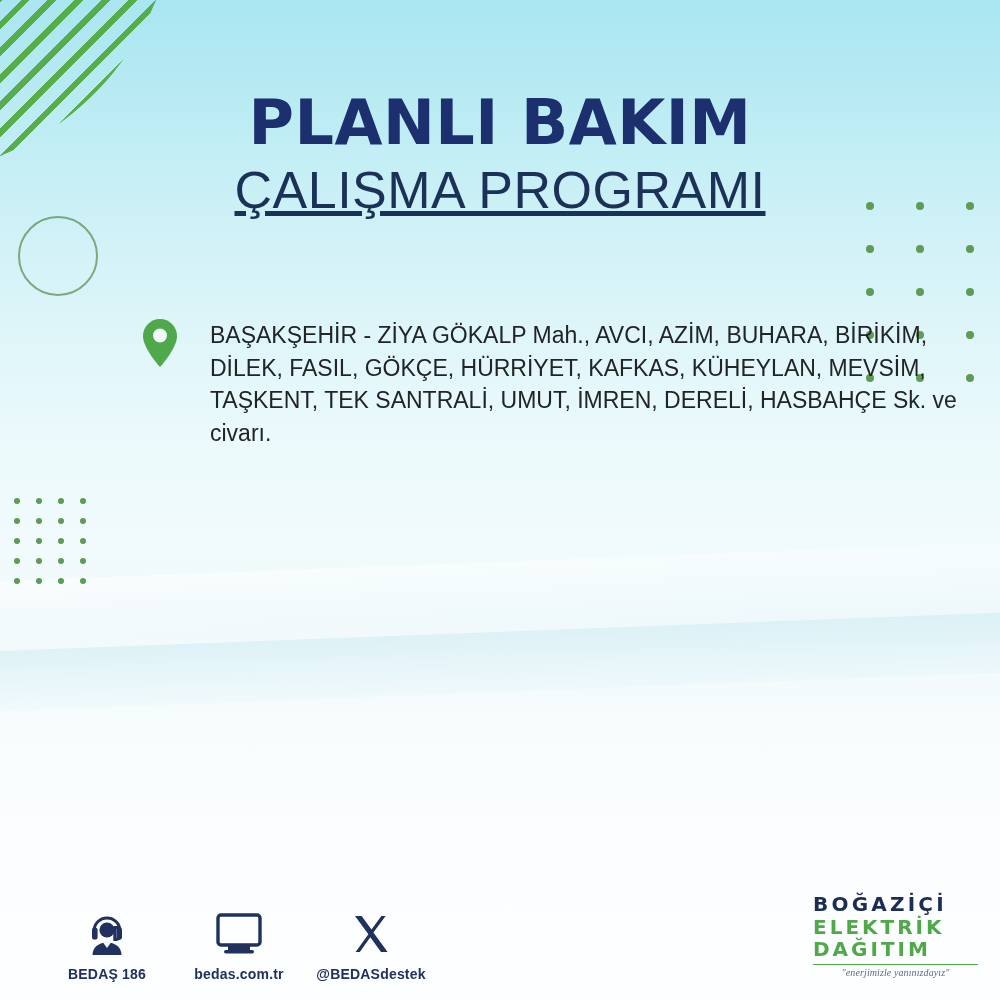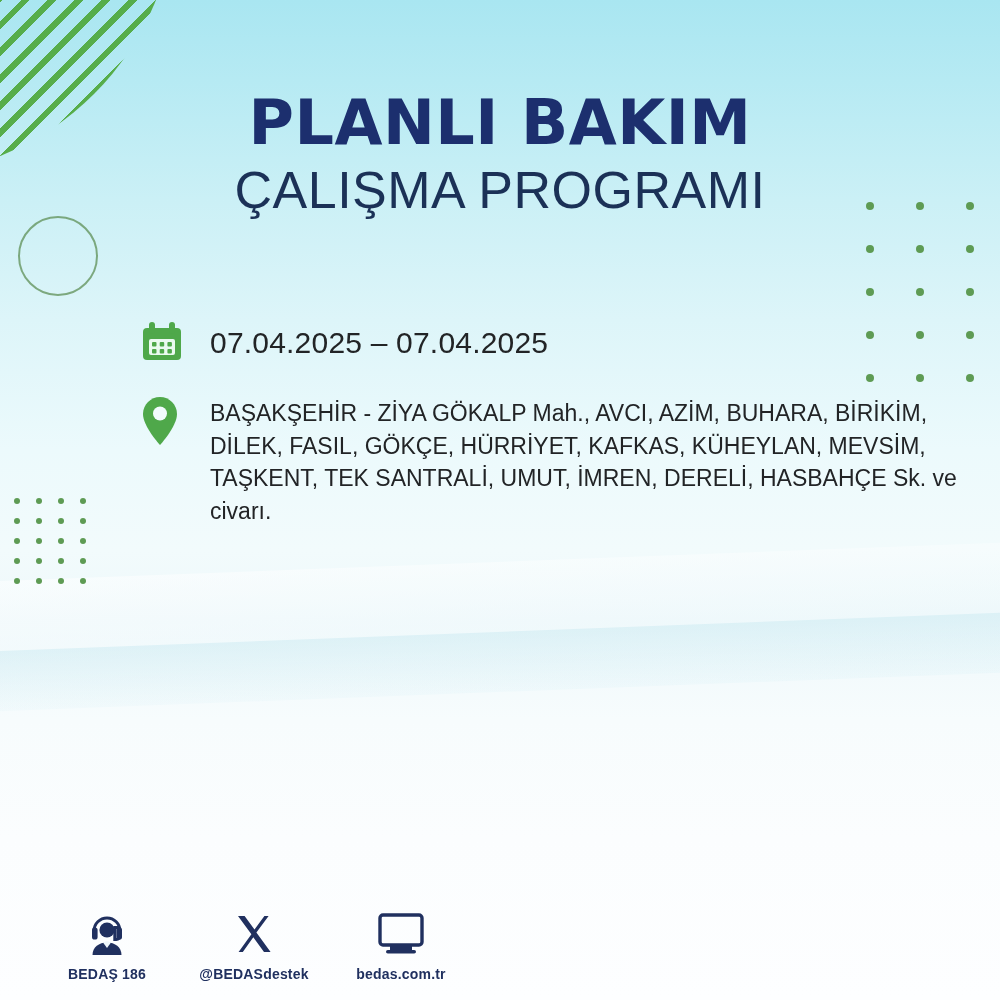--- a/index.html
+++ b/index.html
@@ -123,20 +123,21 @@
   }
   .heading .line2 {
     display: block;
     margin-top: 10px;
     font-size: 52px;
     font-weight: 400;
     letter-spacing: 0.5px;
     color: #1b3157;
     line-height: 1.0;
     font-family: "Liberation Sans", sans-serif;
+    text-decoration: underline;
   }
 
   
   .info {
     position: absolute;
     left: 138px;
     top: 315px;
     width: 830px;
   }
   .row {
@@ -177,21 +178,21 @@
     bottom: 0;
     width: 1000px;
     height: 130px;
   }
   .contacts {
     position: absolute;
     left: 52px;
     bottom: 18px;
     display: flex;
     align-items: flex-end;
-    gap: 37px;
+    gap: 22px;
   }
   .contact {
     width: 110px;
     text-align: center;
   }
   .contact .cicon {
     height: 52px;
     display: flex;
     align-items: center;
     justify-content: center;
@@ -294,39 +295,20 @@
       <span></span>
   </div>
 
   <div class="heading">
     <span class="line1">PLANLI BAKIM</span>
     <span class="line2">ÇALIŞMA PROGRAMI</span>
   </div>
 
   <div class="info">
 
-    <div class="row" id="row-date">
-      <div class="ic">
-        <svg width="48" height="48" viewBox="0 0 48 48" aria-hidden="true">
-          <rect x="5" y="9" width="38" height="32" rx="4" fill="#4fa84a"></rect>
-          <rect x="11" y="3" width="6" height="12" rx="3" fill="#4fa84a"></rect>
-          <rect x="31" y="3" width="6" height="12" rx="3" fill="#4fa84a"></rect>
-          <rect x="11" y="20" width="26" height="16" rx="2" fill="#eafaf0"></rect>
-          <g fill="#4fa84a">
-            <rect x="14" y="23" width="4.5" height="4.5" rx="1"></rect>
-            <rect x="21.7" y="23" width="4.5" height="4.5" rx="1"></rect>
-            <rect x="29.4" y="23" width="4.5" height="4.5" rx="1"></rect>
-            <rect x="14" y="30" width="4.5" height="4.5" rx="1"></rect>
-            <rect x="21.7" y="30" width="4.5" height="4.5" rx="1"></rect>
-            <rect x="29.4" y="30" width="4.5" height="4.5" rx="1"></rect>
-          </g>
-        </svg>
-      </div>
-      <div class="txt">07.04.2025 – 07.04.2025</div>
-    </div>
 
 
 
     <div class="row" id="row-location">
       <div class="ic">
         <svg width="44" height="52" viewBox="0 0 44 52" aria-hidden="true">
           <path d="M22 2 C12.6 2 5 9.6 5 19 c0 12.4 17 31 17 31 s17 -18.6 17 -31 C39 9.6 31.4 2 22 2 Z" fill="#4fa84a"></path>
           <circle cx="22" cy="18.5" r="7" fill="#f1fbfd"></circle>
         </svg>
       </div>
@@ -348,36 +330,43 @@
             <circle cx="23" cy="19" r="7.6" fill="#20305f"></circle>
             <path d="M8.5 44 c0 -8 6.5 -12.6 14.5 -12.6 S37.5 36 37.5 44 Z" fill="#20305f"></path>
             <path d="M19 31.6 L23 37 L27 31.6 L23 30 Z" fill="#eef6fb"></path>
           </svg>
         </div>
         <div class="clabel">BEDAŞ 186</div>
       </div>
 
       <div class="contact">
         <div class="cicon">
-          <svg width="44" height="44" viewBox="0 0 44 44" aria-hidden="true">
-            <path d="M6 4 L19.4 22.2 L6.6 40 h4.2 L21.3 25.2 L32 40 h6.6 L24.4 20.6 L36.6 4 h-4.2 L22.5 17.6 L12.6 4 Z" fill="#20305f"></path>
-          </svg>
-        </div>
-        <div class="clabel">@BEDASdestek</div>
-      </div>
-
-      <div class="contact">
-        <div class="cicon">
           <svg width="50" height="46" viewBox="0 0 50 46" aria-hidden="true">
             <rect x="4" y="4" width="42" height="30" rx="3" fill="none" stroke="#20305f" stroke-width="3.4"></rect>
             <rect x="14" y="34" width="22" height="5" fill="#20305f"></rect>
             <rect x="10" y="39" width="30" height="3.6" rx="1.8" fill="#20305f"></rect>
           </svg>
         </div>
         <div class="clabel">bedas.com.tr</div>
       </div>
 
+      <div class="contact">
+        <div class="cicon">
+          <svg width="44" height="44" viewBox="0 0 44 44" aria-hidden="true">
+            <path d="M6 4 L19.4 22.2 L6.6 40 h4.2 L21.3 25.2 L32 40 h6.6 L24.4 20.6 L36.6 4 h-4.2 L22.5 17.6 L12.6 4 Z" fill="#20305f"></path>
+          </svg>
+        </div>
+        <div class="clabel">@BEDASdestek</div>
+      </div>
+
     </div>
 
+    <div class="logo">
+      <div class="l1">BOĞAZİÇİ</div>
+      <div class="l2">ELEKTRİK</div>
+      <div class="l3">DAĞITIM</div>
+      <div class="rule"></div>
+      <div class="tag">"enerjimizle yanınızdayız"</div>
+    </div>
 
   </div>
 
 </div>
 
 </body></html>

